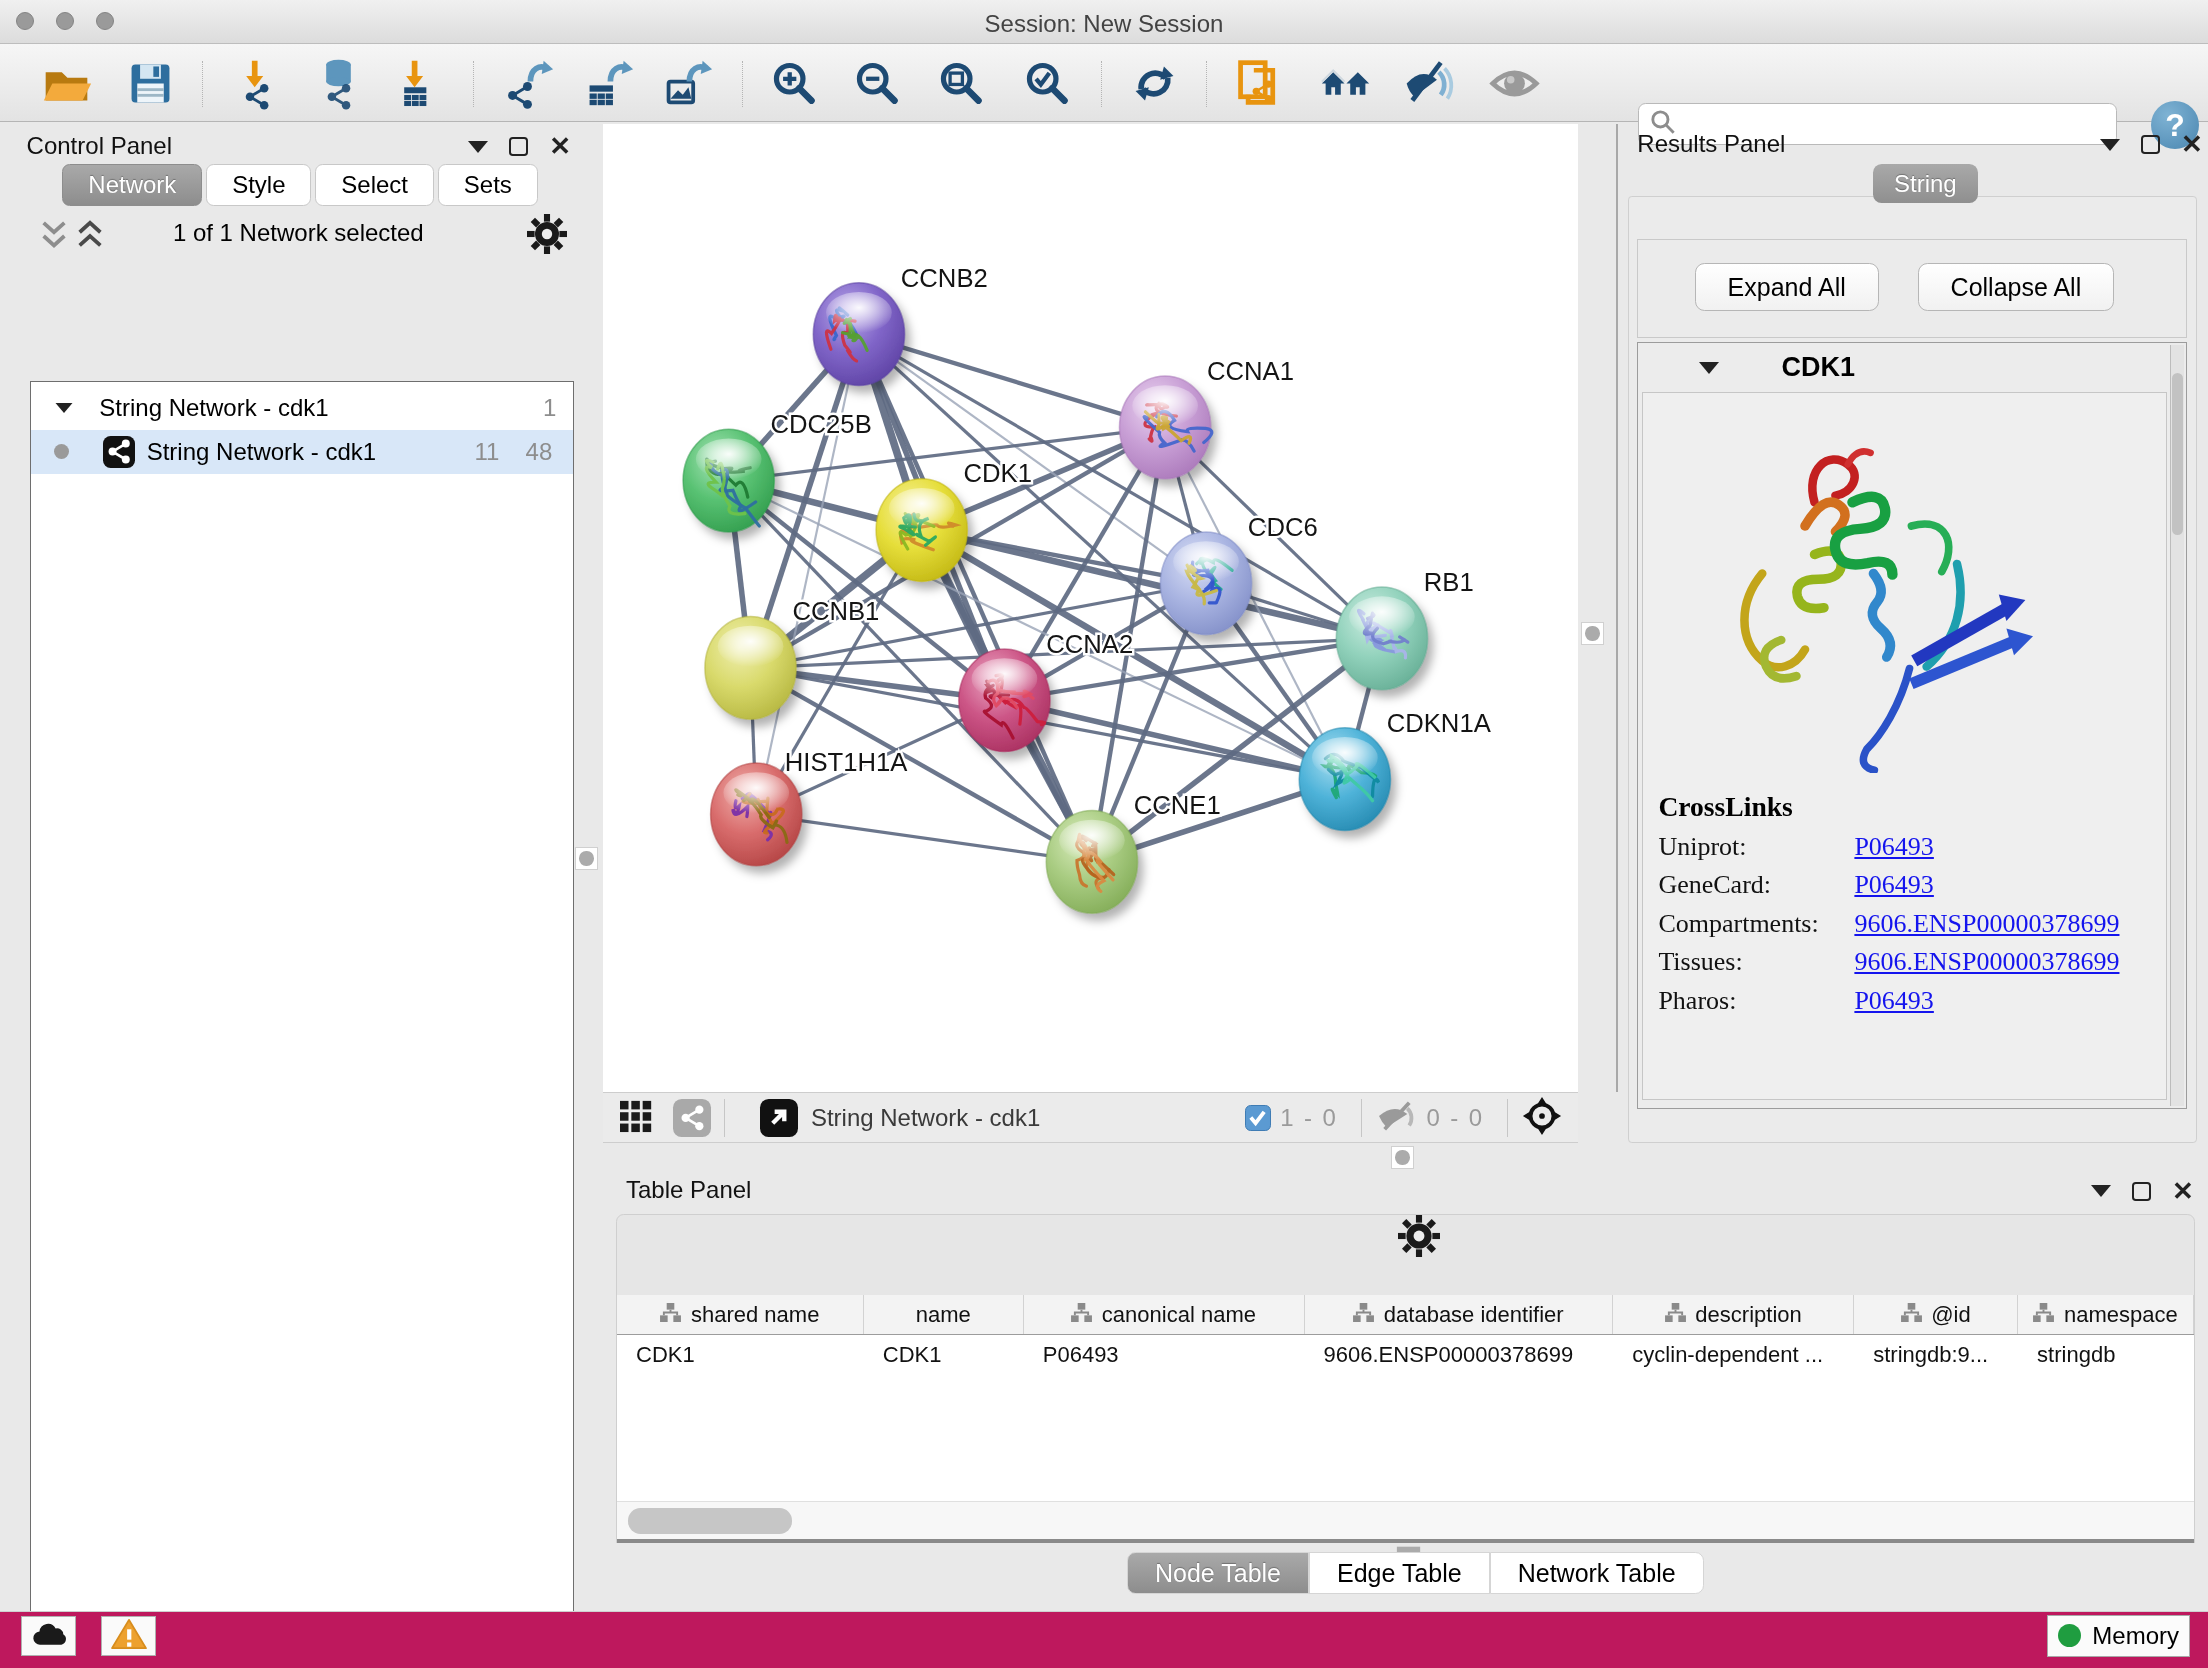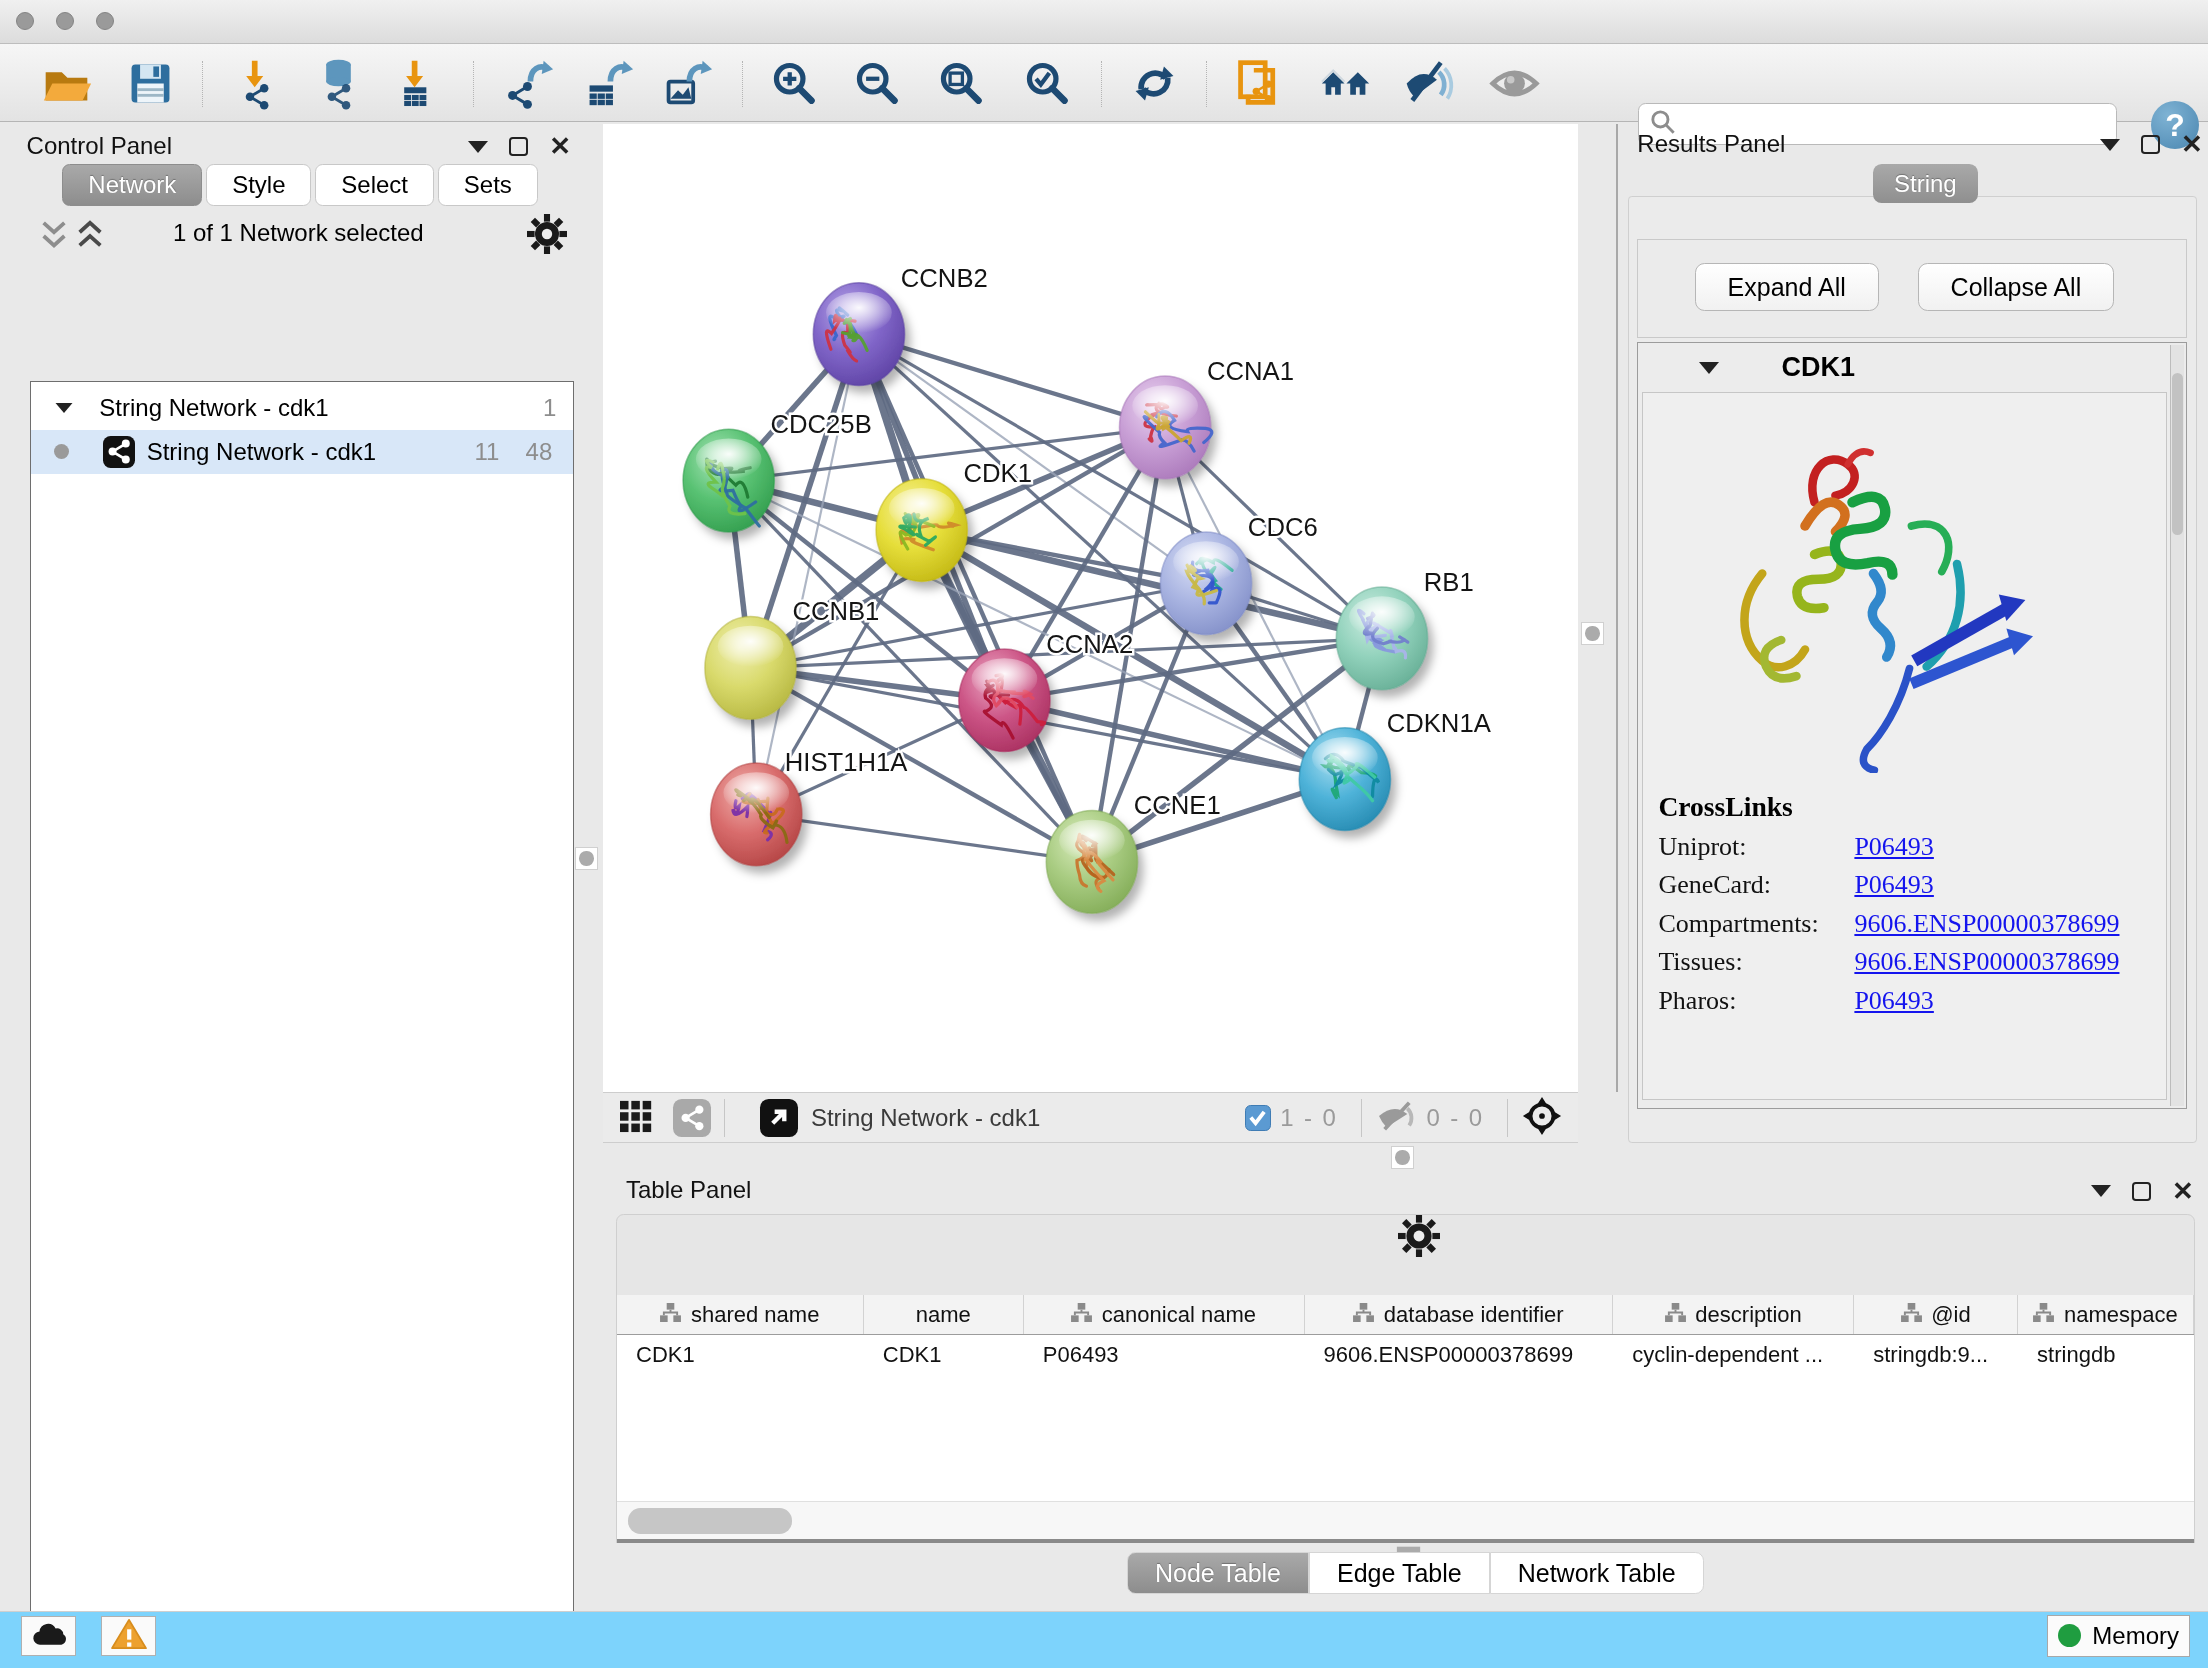--- a/index.html
+++ b/index.html
@@ -95,34 +95,35 @@
   .hthumb{position:absolute;left:11.4px;top:5.7px;width:164px;height:26px;border-radius:12.4px;background:#c6c6c6;}
   .tbl-bottom{height:3.8px;background:#8a8a8a;}
   .tp-tabs{left:1127px;top:1552px;display:flex;}
   .tp-tab{height:42px;padding:0 27px;font-size:25px;display:flex;align-items:center;background:#fff;
     border:1px solid #d5d5d5;color:#000;}
   .tp-tab:first-child{border-radius:8.6px 0 0 8.6px;}
   .tp-tab:last-child{border-radius:0 8.6px 8.6px 0;}
   .tp-tab.sel{background:linear-gradient(#a9a9a9,#8d8d8d);color:#fff;text-shadow:0 -1px 1px rgba(0,0,0,.3);}
 
   
-  .statusbar{left:0;top:1611px;width:2208px;height:57px;background:#7dd3fc;border-top:1px solid #cfcfcf;}
+  .statusbar{left:0;top:1611px;width:2208px;height:57px;background:#be185d;border-top:1px solid #cfcfcf;}
   .st-btn{top:3.8px;width:55px;height:40px;background:#fafafa;border:1.9px solid #b0b0b0;
     display:flex;align-items:center;justify-content:center;}
   .memory-btn{left:2047px;top:2.9px;width:143px;height:42px;background:#fbfbfb;border:1.9px solid #a8a8a8;
     display:flex;align-items:center;justify-content:center;gap:11.4px;font-size:24px;}
   .mem-dot{width:23px;height:23px;border-radius:50%;background:#1f9d40;}
 </style>
 </head>
 <body>
 
 <div class="abs titlebar">
   <div class="abs win-dot" style="left:16px"></div>
   <div class="abs win-dot" style="left:56px"></div>
   <div class="abs win-dot" style="left:96px"></div>
+  <div class="abs win-title">Session: New Session</div>
 </div>
 
 <div class="abs toolbar">
   <div id="toolbar-items">
       <div class="abs tb-btn" style="left: 39px;">
         <svg width="53" height="53" viewBox="0 0 56 56" xmlns="http://www.w3.org/2000/svg">
           <path d="M6 16 h17 l6 6 h21 v24 h-44 Z" fill="#b87a10"></path>
           <path d="M4 46 l9-18 h41 l-9 18 Z" fill="#f3aa3c"></path>
         </svg>
       </div>

